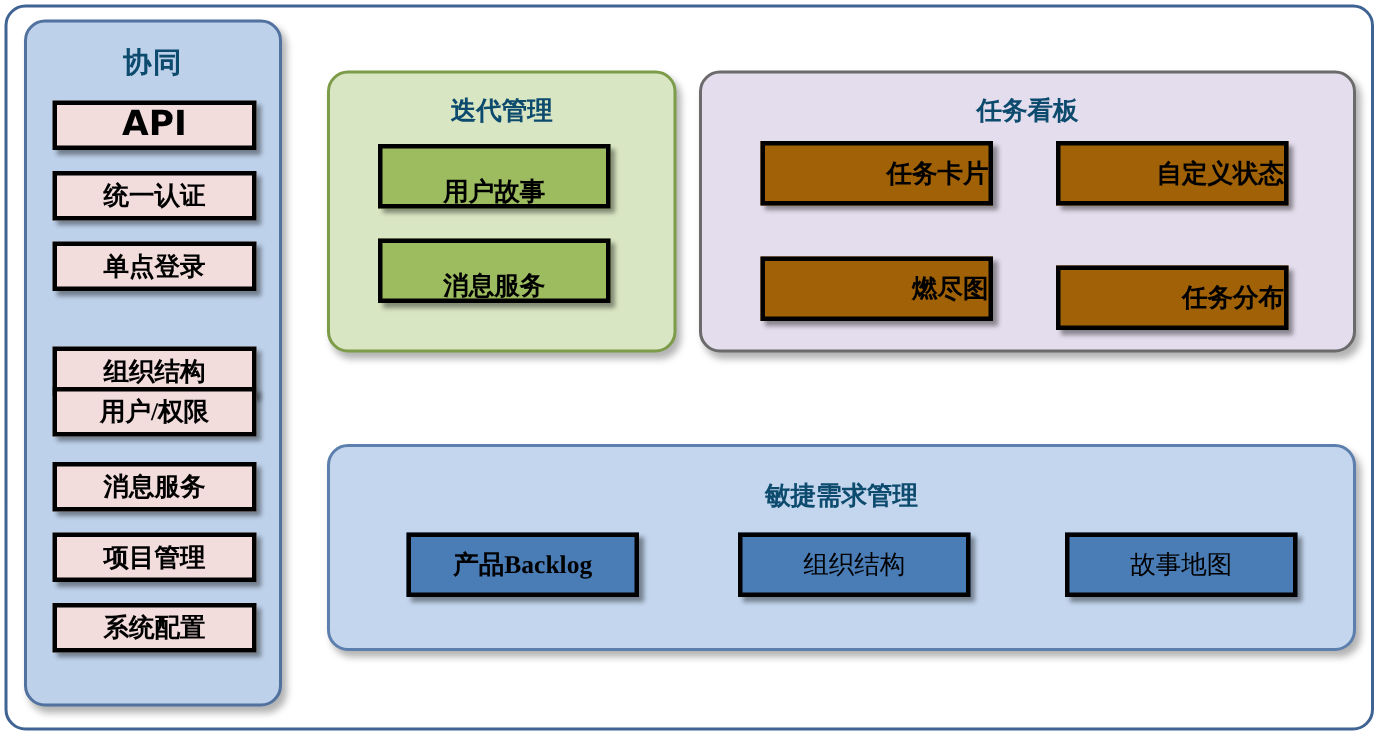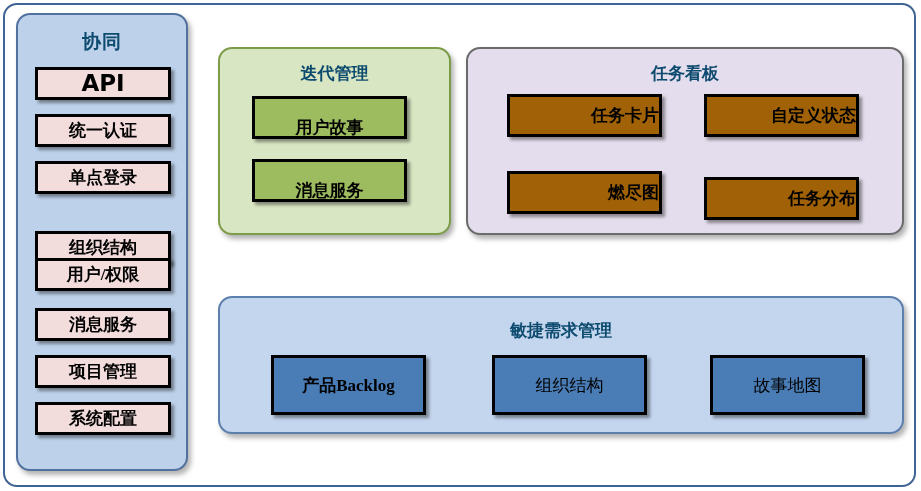--- a/index.html
+++ b/index.html
@@ -159,21 +159,21 @@
     border: 2px solid #5d7fad;
   }
   #agile-title {
     top: 21px;
     font-size: 17px;
   }
   .blue-box {
     position: absolute;
     top: 57px;
     width: 155px;
-    height: 60px;
+    height: 43px;
     box-sizing: border-box;
     background: #4a7cb5;
     border: 3px solid #000000;
     box-shadow: 3px 3px 3px rgba(0,0,0,0.40);
     display: flex;
     align-items: center;
     justify-content: center;
     font-size: 17px;
     color: #000000;
     line-height: 1;

